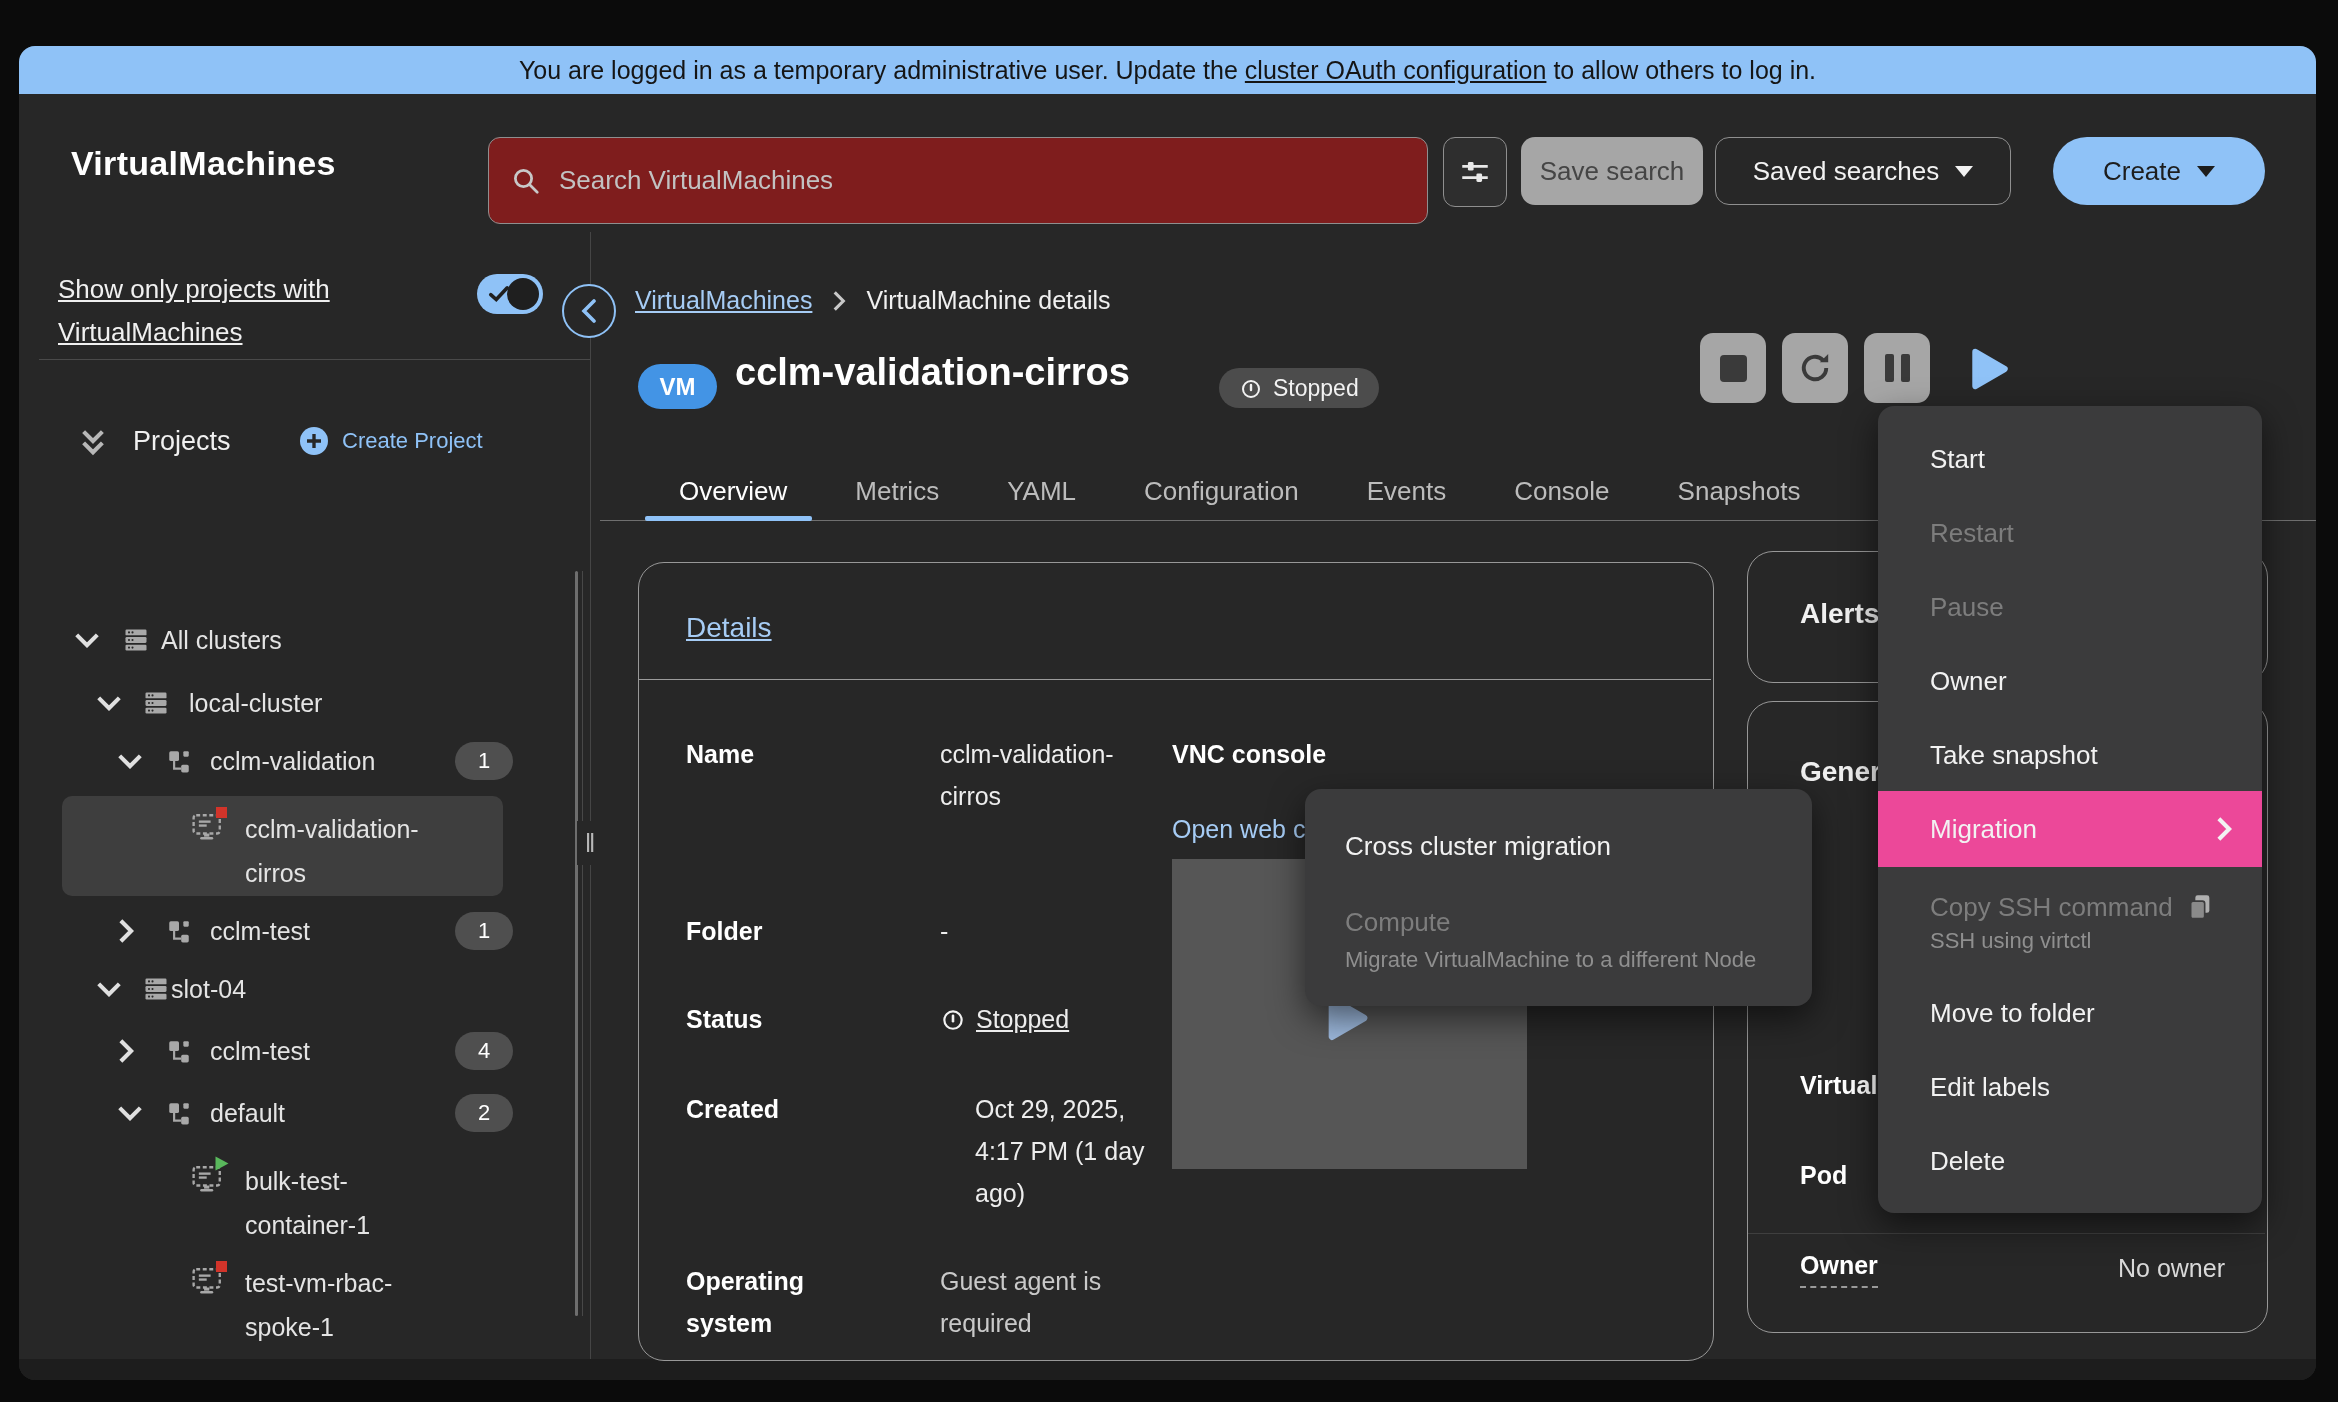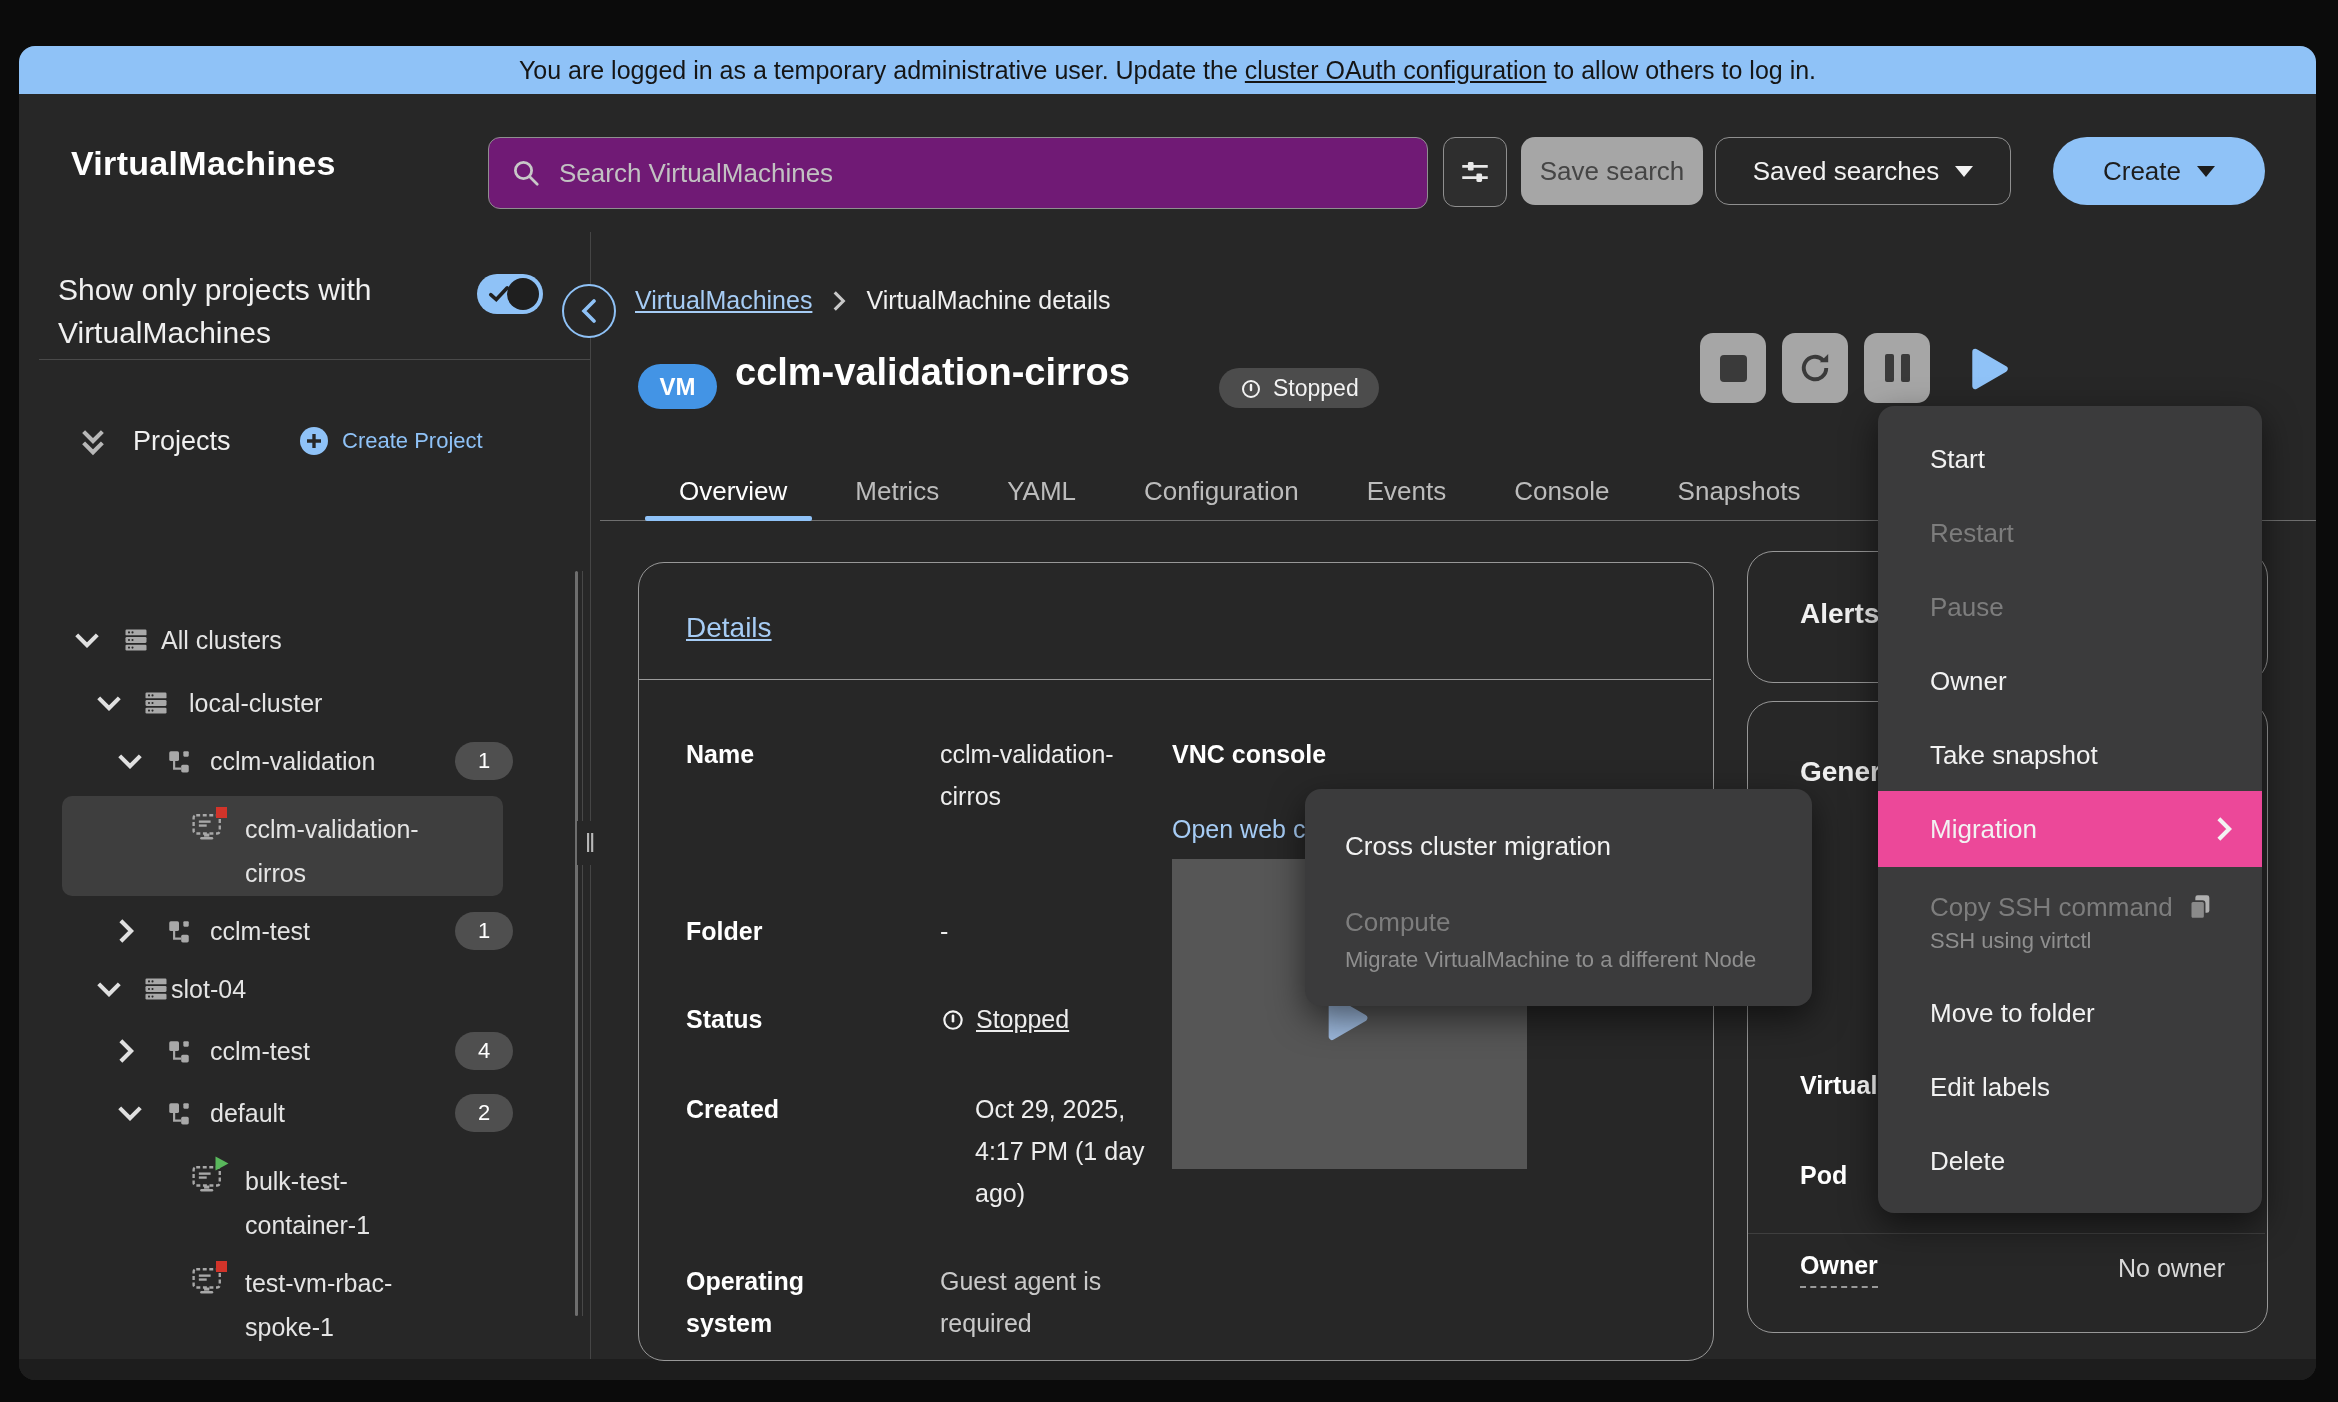--- a/index.html
+++ b/index.html
@@ -2,32 +2,32 @@
 <html><head>
 <meta charset="utf-8">
 <style>
   html,body{margin:0;padding:0;background:#0b0b0b;font-family:"Liberation Sans",sans-serif;}
   .stage{position:relative;width:2338px;height:1402px;background:#0b0b0b;overflow:hidden;}
   .frame{position:absolute;left:19px;top:46px;width:2297px;height:1334px;background:#272727;border-radius:16px;overflow:hidden;}
   .abs{position:absolute;}
   .banner{left:0;top:0;width:2297px;height:48px;background:#8fc2f7;color:#151515;display:flex;align-items:center;justify-content:center;font-size:25px;}
   .banner a{color:#151515;text-decoration:underline;margin:0 7px;cursor:pointer;}
   .app-title{left:52px;top:98px;font-size:34px;font-weight:bold;color:#ffffff;letter-spacing:.3px;}
-  .search-box{left:469px;top:91px;width:940px;height:72px;background:#701a75;border:1px solid #8f8f8f;border-radius:12px;display:flex;align-items:center;padding:0 0 0 22px;box-sizing:border-box;}
+  .search-box{left:469px;top:91px;width:940px;height:87px;background:#7f1d1d;border:1px solid #8f8f8f;border-radius:12px;display:flex;align-items:center;padding:0 0 0 22px;box-sizing:border-box;}
   .search-box input{background:transparent;border:none;outline:none;color:#d6d6d6;font-size:26px;margin-left:16px;width:820px;font-family:"Liberation Sans",sans-serif;}
   .search-box input::placeholder{color:#c2c2c2;}
   .icon-btn{left:1424px;top:91px;width:62px;height:68px;background:#2e2e2e;border:1px solid #8f8f8f;border-radius:12px;display:flex;align-items:center;justify-content:center;}
   .btn{display:flex;align-items:center;justify-content:center;font-size:26px;box-sizing:border-box;cursor:pointer;}
   .btn-savesearch{left:1502px;top:91px;width:182px;height:68px;background:#a6a6a6;color:#454545;border-radius:14px;}
   .btn-savedsearches{left:1696px;top:91px;width:296px;height:68px;background:transparent;color:#f2f2f2;border:1px solid #8f8f8f;border-radius:14px;gap:16px;}
   .btn-create{left:2034px;top:91px;width:212px;height:68px;background:#8fc2f7;color:#1d1d1d;border-radius:34px;gap:16px;}
   .caret{width:0;height:0;border-left:9px solid transparent;border-right:9px solid transparent;border-top:11px solid currentColor;display:inline-block;}
   
   .side-divider{left:571px;top:186px;width:1px;height:1127px;background:#454545;}
-  .filter-label{left:39px;top:222px;width:390px;font-size:30px;line-height:43px;color:#f0f0f0;}
+  .filter-label{left:39px;top:222px;width:390px;font-size:26px;line-height:43px;color:#f0f0f0;text-decoration:underline;}
   .toggle{left:458px;top:228px;width:66px;height:40px;background:#8fc2f7;border-radius:20px;display:flex;align-items:center;}
   .toggle .knob{position:absolute;right:4px;top:4px;width:32px;height:32px;border-radius:50%;background:#1f1f1f;}
   .collapse-circle{left:543px;top:238px;width:50px;height:50px;border-radius:50%;background:#272727;border:2px solid #8fc2f7;display:flex;align-items:center;justify-content:center;z-index:6;}
   .sb-divider{left:20px;top:313px;width:551px;height:1px;background:#4a4a4a;}
   .projects-row{left:60px;top:368px;height:54px;display:flex;align-items:center;gap:26px;}
   .projects-label{font-size:27px;color:#f0f0f0;}
   .create-project{left:281px;top:368px;height:54px;display:flex;align-items:center;gap:14px;color:#8fc2f7;font-size:22px;cursor:pointer;}
   .tree-row{height:56px;display:flex;align-items:center;gap:0;}
   .tree-label{font-size:25px;color:#e4e4e4;}
   .tree-badge{position:absolute;left:436px;width:58px;height:38px;background:#4f4f4f;border-radius:19px;color:#fff;font-size:22px;display:flex;align-items:center;justify-content:center;}

